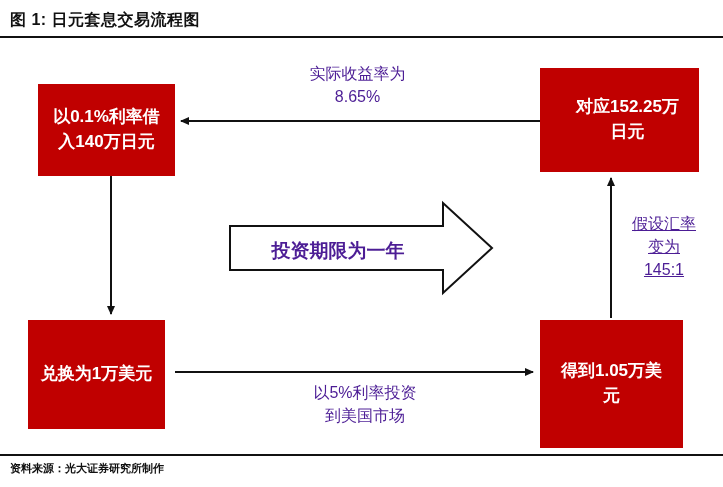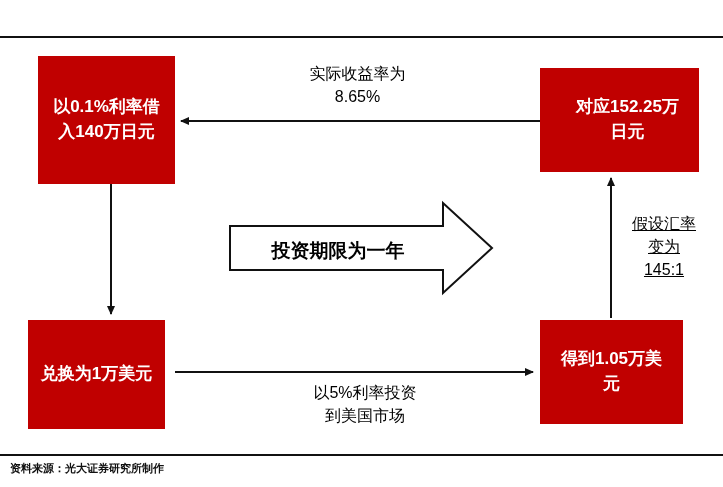--- a/index.html
+++ b/index.html
@@ -16,40 +16,41 @@
   .source-note {
     position: absolute; left: 10px; top: 461px;
     font-size: 11px; font-weight: bold; color: #111111;
   }
   .rbox {
     position: absolute; background: #C00000; color: #ffffff;
     font-weight: bold; font-size: 17px; line-height: 1.45;
     display: flex; align-items: center; justify-content: center;
     text-align: center; white-space: pre-line;
   }
-  .box-tl { left: 38px;  top: 56px;  width: 137px; height: 128px; }
+  .box-tl { left: 38px;  top: 84px;  width: 137px; height: 92px; }
   .box-tr { left: 540px; top: 68px;  width: 143px; height: 104px; padding-left: 16px; }
   .box-bl { left: 28px;  top: 320px; width: 137px; height: 109px; }
-  .box-br { left: 540px; top: 320px; width: 143px; height: 104px; }
+  .box-br { left: 540px; top: 320px; width: 143px; height: 128px; }
   .lbl {
-    position: absolute; font-size: 16px; color: #000000;
+    position: absolute; font-size: 16px; color: #4c1d95;
     text-align: center; white-space: pre-line; line-height: 1.45;
   }
   .lbl-top    { left: 255px; top: 62px;  width: 205px; }
   .lbl-left   { left: 8px;   top: 224px; width: 96px; }
   .lbl-right  { left: 616px; top: 212px; width: 96px; text-decoration: underline; }
   .lbl-bottom { left: 258px; top: 381px; width: 214px; }
   .lbl-center { left: 236px; top: 237px; width: 204px; font-weight: bold; font-size: 19px; }
   svg.connectors { position: absolute; left: 0; top: 0; pointer-events: none; }
 </style>
 </head>
 <body>
 
 <div class="page">
 
+  <div class="fig-title">图 1: 日元套息交易流程图</div>
   <div class="title-rule"></div>
 
   <svg class="connectors" width="723" height="487" viewBox="0 0 723 487">
     <defs>
       <marker id="ah" markerWidth="12" markerHeight="12" refX="8" refY="4" orient="auto" markerUnits="userSpaceOnUse">
         <path d="M0,0 L9,4 L0,8 z" fill="#111111"></path>
       </marker>
     </defs>
     <line x1="540" y1="121" x2="181" y2="121" stroke="#111111" stroke-width="2" marker-end="url(#ah)"></line>
     <line x1="111" y1="172" x2="111" y2="314" stroke="#111111" stroke-width="2" marker-end="url(#ah)"></line>

